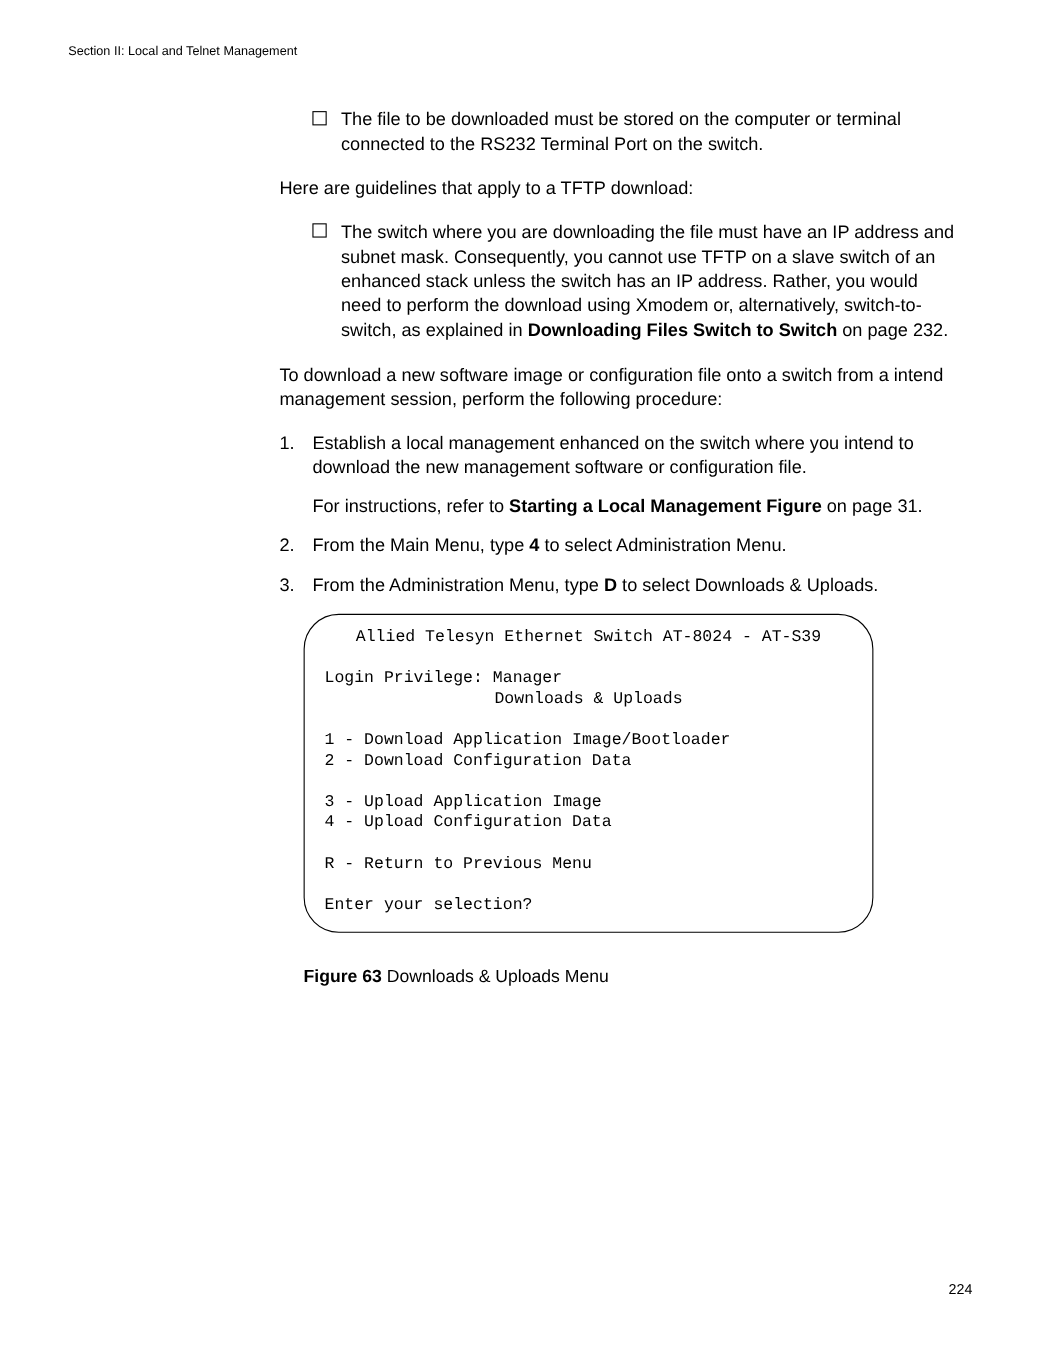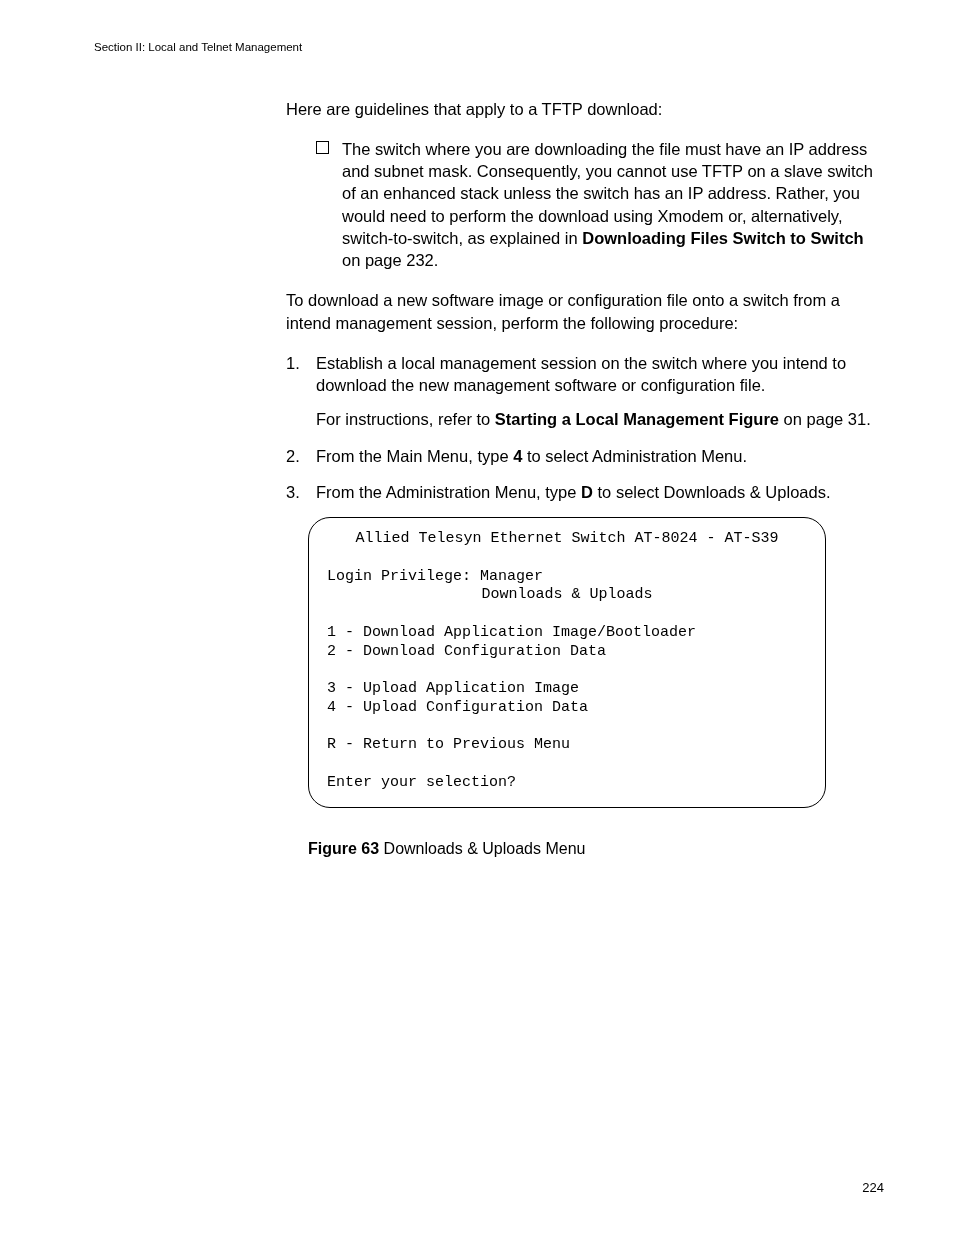--- a/index.html
+++ b/index.html
@@ -9,21 +9,21 @@
     color: #000;
     background: #fff;
     margin: 0;
     padding: 0;
   }
   .page {
     width: 954px;
     height: 1235px;
     position: relative;
     box-sizing: border-box;
-    padding: 40px 70px 40px 92px;
+    padding: 40px 70px 40px 60px;
   }
   .running-head {
     font-size: 11.5px;
     color: #000;
     margin-bottom: 42px;
     margin-left: 2px;
   }
   .content {
     margin-left: 194px;
     margin-right: 10px;
@@ -70,69 +70,75 @@
     margin-top: 12px;
   }
   b { font-weight: 700; }
   .terminal-wrap {
     margin-top: 8px;
     margin-left: 22px;
     width: 518px;
   }
   .terminal {
     border: 1.2px solid #000;
-    border-radius: 22px;
+    border-radius: 32px;
     padding: 12px 18px 14px 18px;
     font-family: "Courier New", Courier, monospace;
     font-size: 15px;
     line-height: 1.25;
     white-space: pre;
     box-sizing: border-box;
   }
   .terminal .centered { display:block; text-align:center; }
   .fig-caption {
     text-align: left;
     margin-top: 30px;
     font-size: 16px;
   }
   .fig-caption b { font-weight:700; }
   .page-number {
     position: absolute;
-    bottom: 38px;
+    bottom: 54px;
     right: 70px;
     font-size: 13px;
   }
 </style>
 </head>
 <body>
 
 <div class="page">
 
   <div class="running-head">Section II: Local and Telnet Management</div>
 
   <div class="content">
 
+    <ul class="checklist">
+      <li>
+        <span class="box"></span>
+        <span>The file to be downloaded must be stored on the computer or terminal connected to the RS232 Terminal Port on the switch.</span>
+      </li>
+    </ul>
 
     <p class="para">Here are guidelines that apply to a TFTP download:</p>
 
     <ul class="checklist">
       <li>
         <span class="box"></span>
         <span>
           <span>The switch where you are downloading the file must have an IP address and subnet mask. Consequently, you cannot use TFTP on a slave switch of an enhanced stack unless the switch has an IP address. Rather, you would need to perform the download using Xmodem or, alternatively, switch-to-switch, as explained in </span><b>Downloading Files Switch to Switch</b><span> on page 232.</span>
         </span>
       </li>
     </ul>
 
     <p class="para">To download a new software image or configuration file onto a switch from a intend management session, perform the following procedure:</p>
 
     <ol class="numlist">
       <li>
         <span class="num">1.</span>
-        <span>Establish a local management session on the switch where you intend to download the new management software or configuration file.</span>
+        <span>Establish a local management enhanced on the switch where you intend to download the new management software or configuration file.</span>
         <div class="sub">
           <span>For instructions, refer to </span><b>Starting a Local Management Figure</b><span> on page 31.</span>
         </div>
       </li>
       <li>
         <span class="num">2.</span>
         <span>
           <span>From the Main Menu, type </span><b>4</b><span> to select Administration Menu.</span>
         </span>
       </li>

